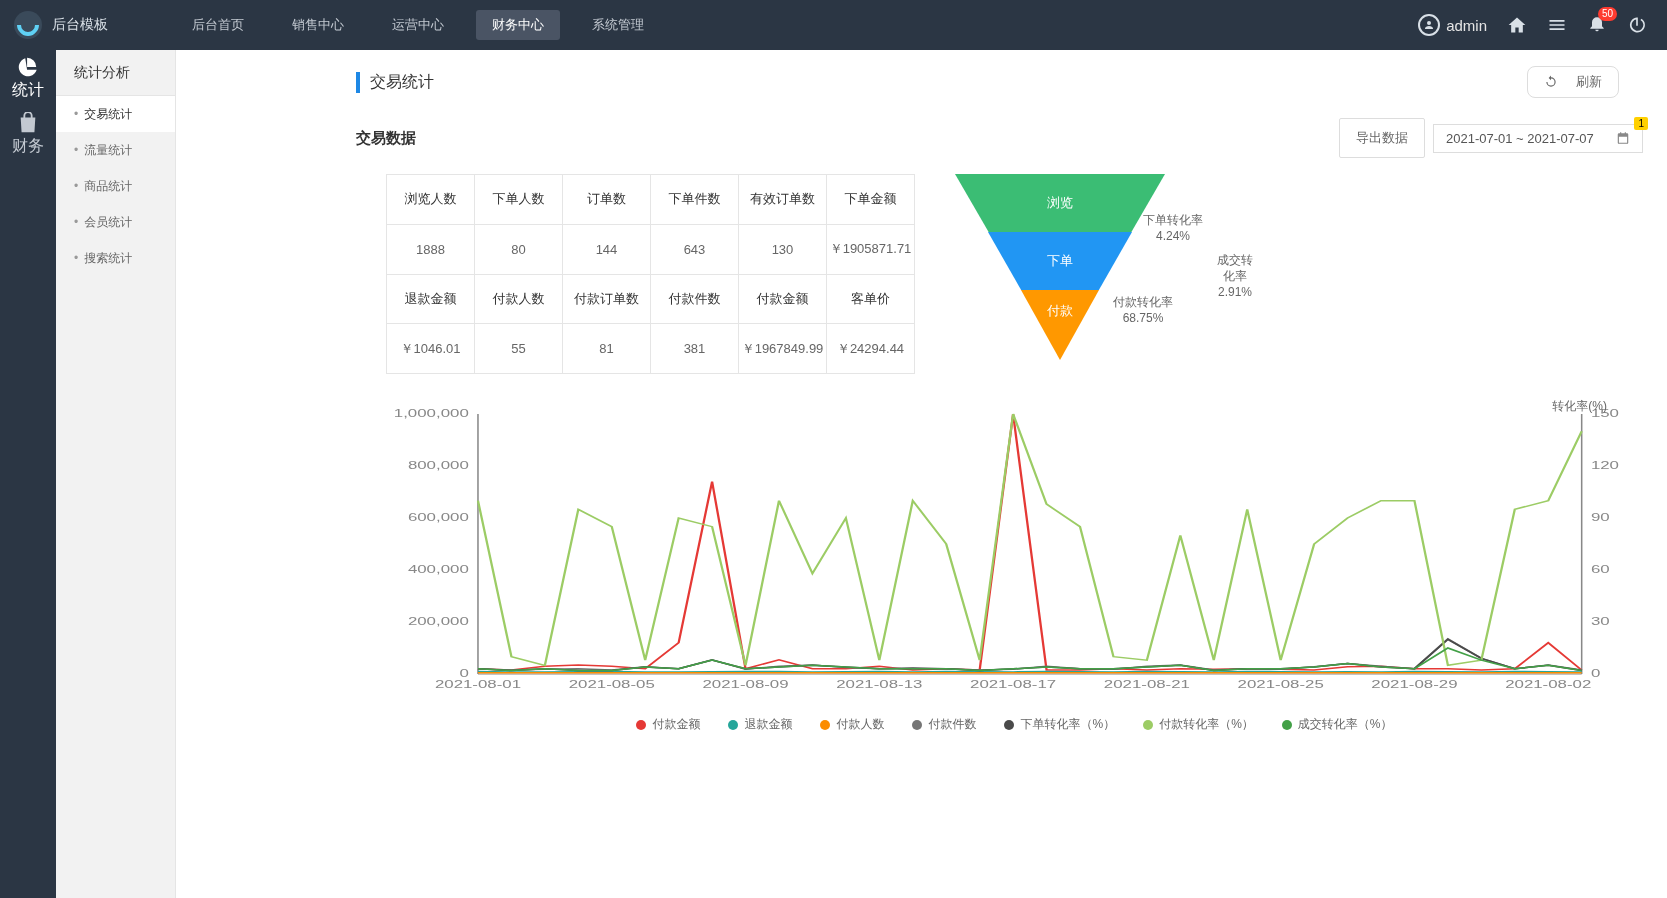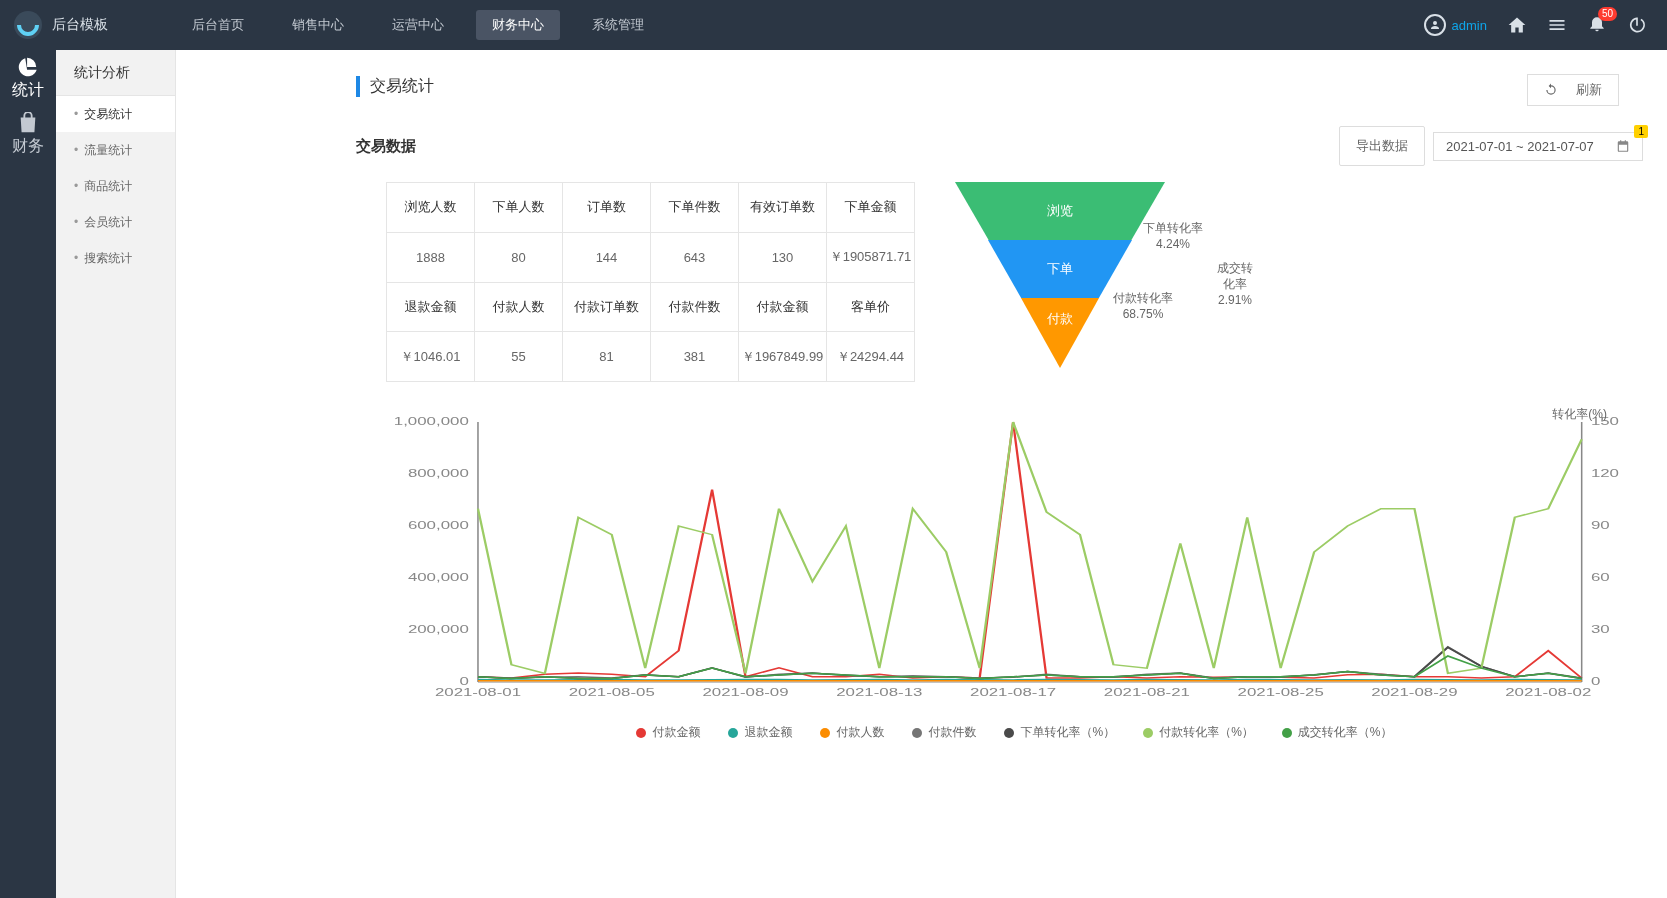--- a/index.html
+++ b/index.html
@@ -8,21 +8,21 @@
     
     .topbar { height: 50px; background: #2b3644; display: flex; align-items: center; color: #fff; }
     .topbar .logo-area { display: flex; align-items: center; padding: 0 14px; width: 176px; }
     .topbar .logo-circle { width: 28px; height: 28px; border-radius: 50%; background: #3a4a5a; margin-right: 10px; display:flex; align-items:center; justify-content:center; }
     .topbar .logo-circle::after{content:"";width:14px;height:14px;border:4px solid #5fd1f5;border-left-color:transparent;border-bottom-color:transparent;border-radius:50%;transform:rotate(135deg);}
     .topbar .logo-text { font-size: 14px; color:#d9e0e7; }
     .topbar .nav { display: flex; gap: 16px; }
     .topbar .nav-item { padding: 0 16px; height: 50px; display: flex; align-items: center; font-size: 13px; color: #c3c9d1; cursor: pointer; }
     .topbar .nav-item.active { background: #4a5464; color:#fff; border-radius:3px; height:30px; margin-top:10px; }
     .topbar .right { margin-left: auto; display: flex; align-items: center; gap: 20px; padding-right: 20px; }
-    .topbar .user { display: flex; align-items: center; gap: 6px; font-size: 13px; color:#0ea5e9;}
+    .topbar .user { display: flex; align-items: center; gap: 6px; font-size: 15px; color:#e5e5e5;}
     .topbar .user-icon { width: 22px; height: 22px; border: 2px solid #d9e0e7; border-radius: 50%; display:flex;align-items:center;justify-content:center; }
     .topbar .user-icon svg{width:12px;height:12px;fill:#d9e0e7;}
     .topbar .ticon { width: 20px; height: 20px; fill: #d9e0e7; cursor: pointer; position:relative; }
     .topbar .bell-wrap { position: relative; }
     .topbar .badge { position: absolute; top: -6px; right: -10px; background: #ff3b30; color: #fff; font-size: 10px; border-radius: 8px; padding: 1px 4px; line-height: 12px; }
     
     
     .leftbar { position: absolute; left: 0; top: 50px; bottom: 0; width: 56px; background: #2b3644; color:#c3c9d1; }
     .leftbar .item { height: 56px; display:flex; flex-direction:column; align-items:center; justify-content:center; font-size:16px; cursor:pointer; }
     .leftbar .item svg { width: 22px; height: 22px; fill: #c3c9d1; margin-bottom:2px; }
@@ -33,21 +33,21 @@
     .subnav { position: absolute; left: 56px; top: 50px; bottom: 0; width: 120px; background: #f2f2f2; border-right:1px solid #e5e5e5; }
     .subnav .title { height: 46px; display:flex; align-items:center; padding-left: 18px; font-size: 14px; color:#333; border-bottom:1px solid #e5e5e5;}
     .subnav .sitem { height: 36px; display:flex; align-items:center; padding-left: 18px; font-size: 12px; color:#666; cursor:pointer; }
     .subnav .sitem::before { content:"•"; margin-right:6px; color:#999; font-size:12px; }
     .subnav .sitem.active { background:#fff; color:#333; }
     
     
     .content { position: absolute; left: 176px; top: 50px; right: 0; bottom: 0; overflow:auto; }
     .page-header { display:flex; align-items:center; padding: 16px 24px 20px 180px; }
     .page-title { font-size: 16px; font-weight: 500; color:#333; border-left: 4px solid #1e88e5; padding-left: 10px; }
-    .refresh-btn { margin-left:auto; border:1px solid #ddd; border-radius:0; padding:6px 16px; display:flex; align-items:center; gap:18px; cursor:pointer; color:#666; font-size:13px; margin-right:24px;margin-top:8px; }
+    .refresh-btn { margin-left:auto; border:1px solid #ddd; border-radius:8px; padding:6px 16px; display:flex; align-items:center; gap:18px; cursor:pointer; color:#666; font-size:13px; margin-right:24px; }
     .refresh-btn svg{width:14px;height:14px;fill:#666;}
     
     .panel { margin: 0 24px 20px 180px; }
     .panel-head { display:flex; align-items:center; margin-bottom:16px; position:relative; }
     .panel-title { font-size: 15px; font-weight:600; color:#333; }
     .panel-actions { margin-left:auto; display:flex; gap:8px; align-items:center; }
     .btn { border:1px solid #ddd; padding:10px 16px; font-size:13px; color:#666; background:#fff; cursor:pointer; border-radius:2px; }
     .btn.active { background:#1e88e5; color:#fff; border-color:#1e88e5; }
     .date-picker { border:1px solid #ddd; padding:6px 12px; display:flex; align-items:center; gap:8px; font-size:13px; color:#555; width:210px; justify-content:space-between; position:relative;}
     .date-picker svg{width:14px;height:14px;fill:#888;}
@@ -60,21 +60,21 @@
     .stats-table .head td { font-weight:500; color:#333; }
     
     
     .funnel { position:relative; width:300px; height:200px; }
     .funnel-stage { position:absolute; left:50%; transform:translateX(-50%) translateX(-45px); color:#fff; font-size:13px; }
     .stage1 { width:210px; height:58px; background:#3bbd74; clip-path: polygon(0 0,100% 0,84% 100%,16% 100%); display:flex;align-items:center;justify-content:center; top:0; }
     .stage2 { width:144px; height:58px; background:#2196f3; clip-path: polygon(0 0,100% 0,77% 100%,23% 100%); display:flex;align-items:center;justify-content:center; top:58px; }
     .stage3 { width:78px; height:70px; background:#ff9800; clip-path: polygon(0 0,100% 0,50% 100%); display:flex;align-items:flex-start;justify-content:center; padding-top:12px; top:116px; }
     .funnel-label { position:absolute; font-size:12px; color:#666; text-align:center; line-height:16px;}
     .fl1 { top:38px; left:188px; }
-    .fl2 { top:108px; left:158px; }
+    .fl2 { top:120px; left:158px; }
     .fl3 { top:78px; left:260px; }
     
     
     .chart-area { margin-top:30px; position:relative; height:340px; padding-left:30px; }
     .chart-svg { width:100%; height:300px; }
     .legend-row { display:flex; justify-content:center; gap:28px; margin-top:8px; }
     .legend-item { display:flex; align-items:center; gap:6px; font-size:12px; color:#666; }
     .legend-dot { width:10px; height:10px; border-radius:50%; }
     .axis-label { font-size:11px; fill:#888; }
     .axis-title { position:absolute; top:-6px; right:36px; font-size:12px; color:#666; }

